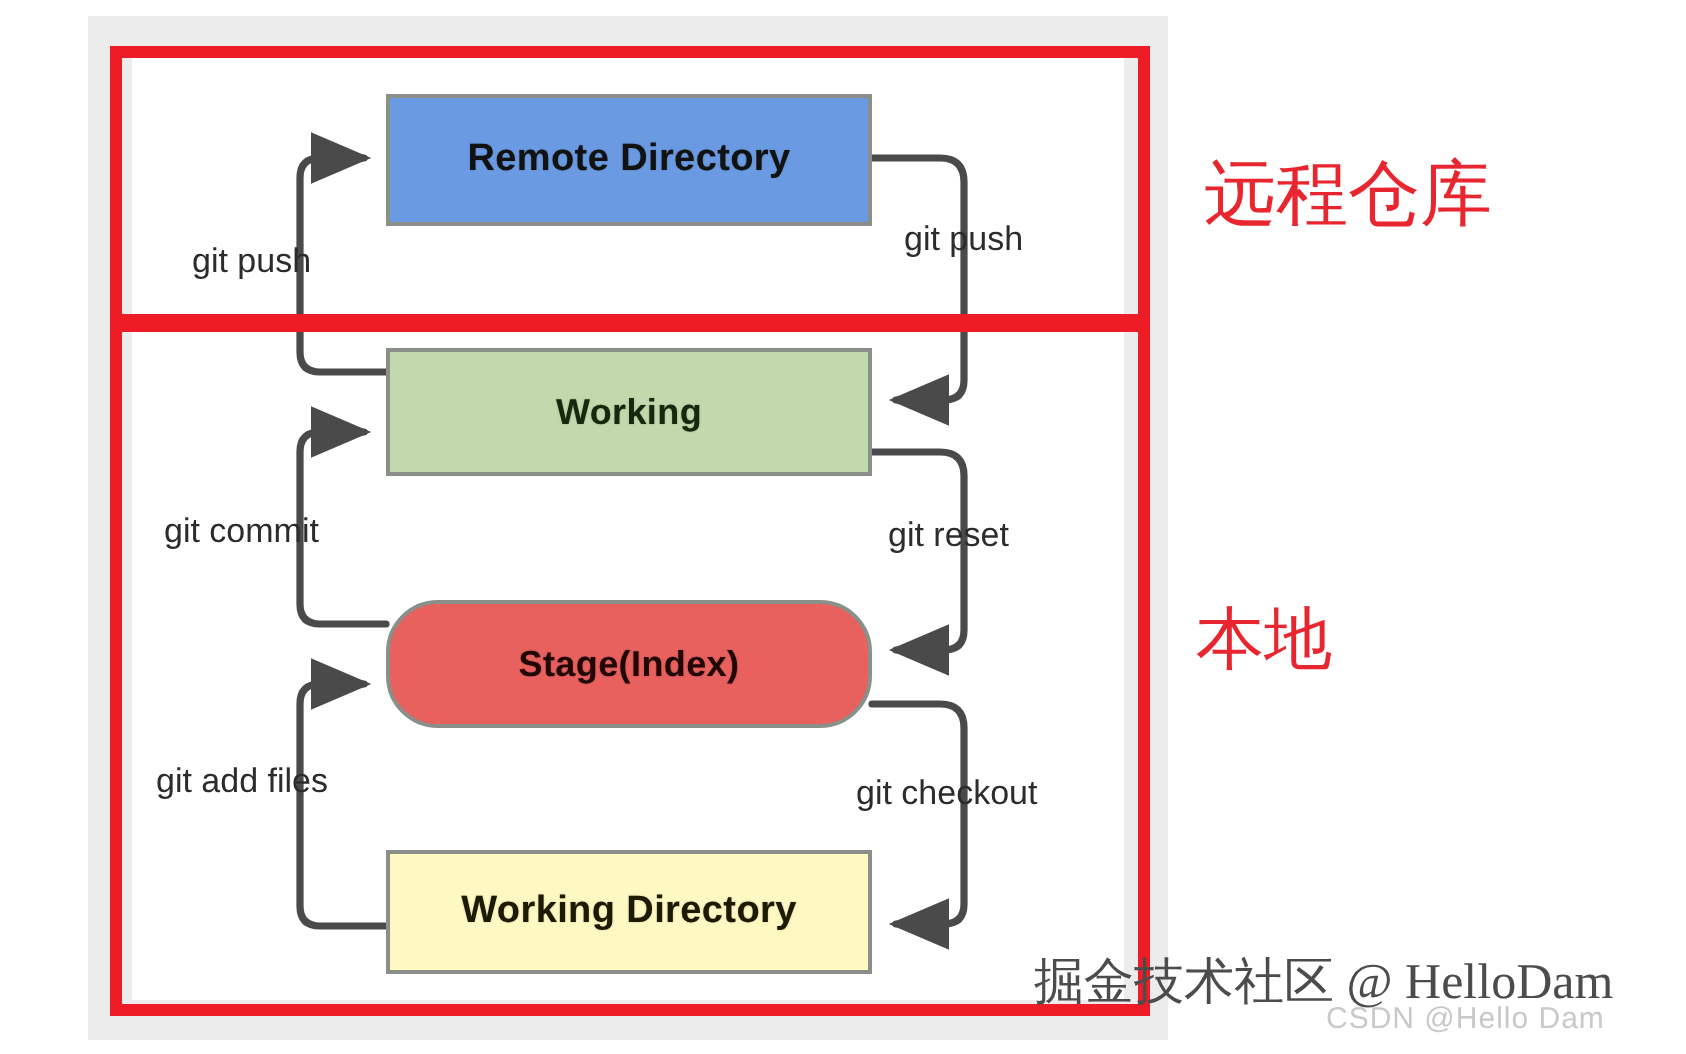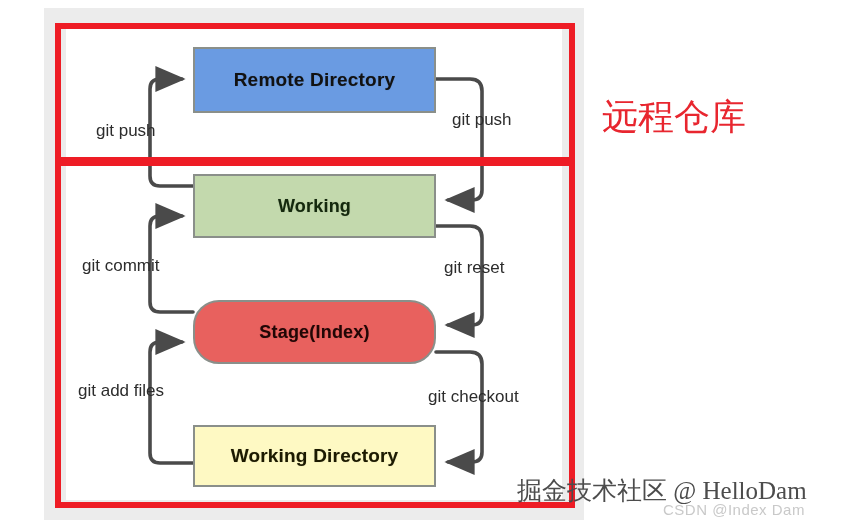--- a/index.html
+++ b/index.html
@@ -127,21 +127,20 @@
   .lbl-add      { left: 78px;  top: 381px; }
   .lbl-checkout { left: 428px; top: 387px; }
 
   
   .cn-label {
     position: absolute;
     color: #e8262f;
     font-weight: 500;
     white-space: nowrap;
     font-family: "DejaVu Sans", "Liberation Sans", sans-serif;
-    margin-top: 20px;
   }
   .cn-remote {
     left: 602px;
     top: 73px;
     font-size: 36px;
   }
   .cn-local {
     left: 598px;
     top: 297px;
     font-size: 34px;
@@ -225,17 +224,18 @@
   <div class="alabel lbl-pull">git push</div>
   <div class="alabel lbl-commit">git commit</div>
   <div class="alabel lbl-reset">git reset</div>
   <div class="alabel lbl-add">git add files</div>
   <div class="alabel lbl-checkout">git checkout</div>
 
   <div class="redbox remote"></div>
   <div class="redbox local"></div>
 
   <div class="cn-label cn-remote">远程仓库</div>
+  <div class="cn-label cn-local">本地</div>
 
   <div class="wm-main">掘金技术社区 @ HelloDam</div>
-  <div class="wm-sub">CSDN @Index Dam</div>
+  <div class="wm-sub">CSDN @Hello Dam</div>
 
 </div>
 
 </body></html>

